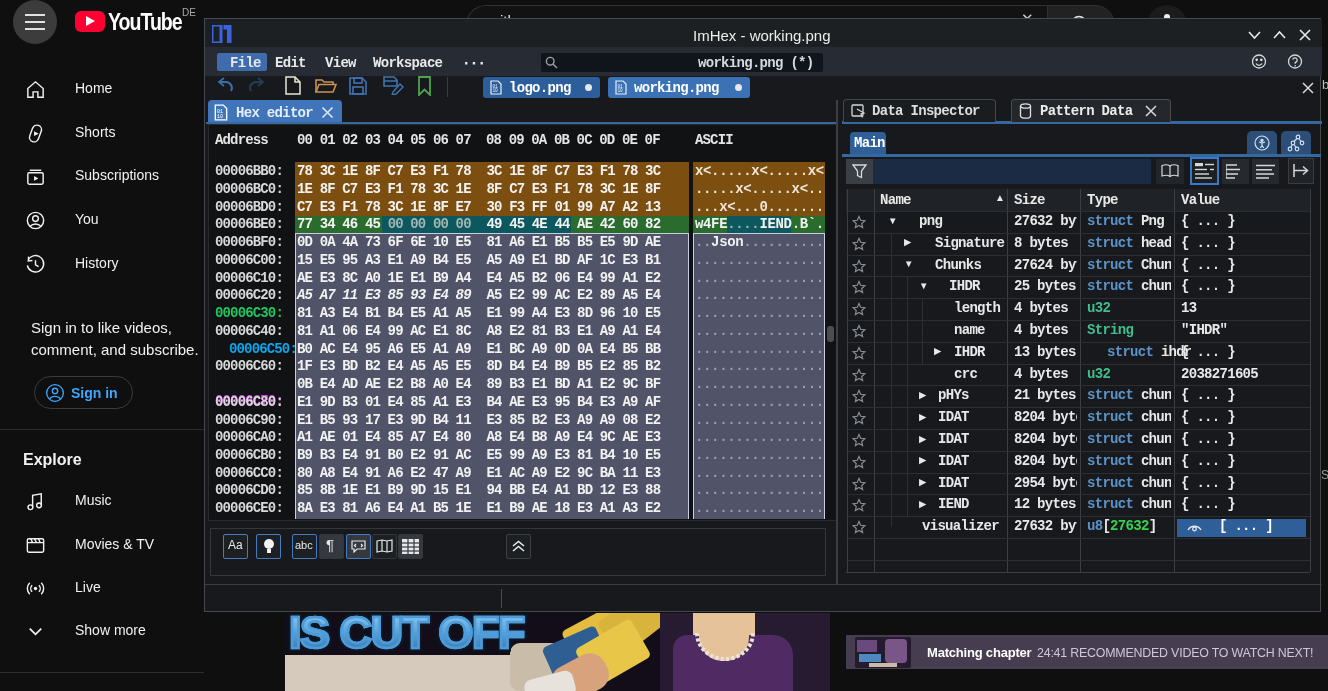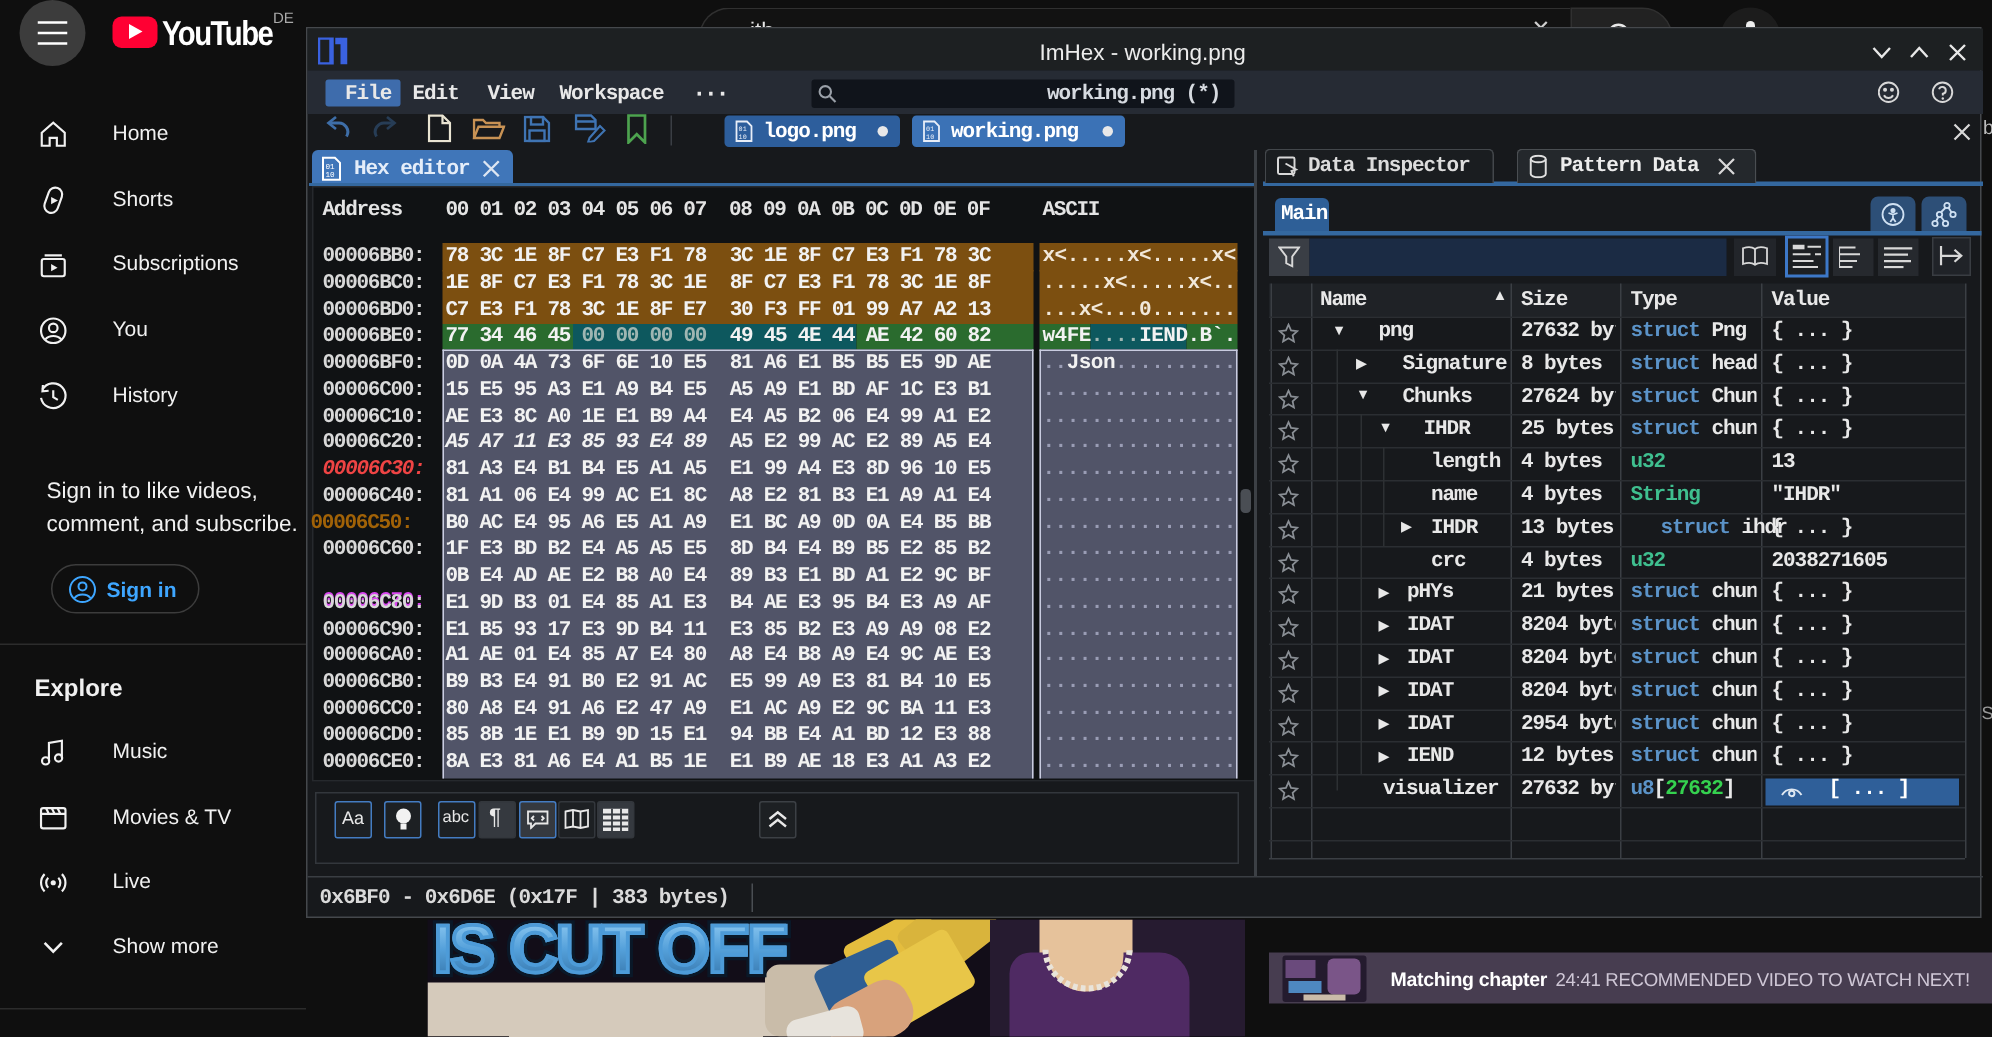--- a/index.html
+++ b/index.html
@@ -280,29 +280,29 @@
 <div class="abs hx" style="left:281.5px;top:232.95000000000002px;">A5 A9 E1 BD AF 1C E3 B1</div>
 <div class="abs asc" style="left:490px;top:232.95000000000002px;color:#9a9db5;">................</div>
 <div class="abs hx" style="left:10px;top:250.67999999999995px;color:#d8d8d8;">00006C10:</div>
 <div class="abs hx" style="left:92px;top:250.67999999999995px;">AE E3 8C A0 1E E1 B9 A4</div>
 <div class="abs hx" style="left:281.5px;top:250.67999999999995px;">E4 A5 B2 06 E4 99 A1 E2</div>
 <div class="abs asc" style="left:490px;top:250.67999999999995px;color:#9a9db5;">................</div>
 <div class="abs hx" style="left:10px;top:268.40999999999997px;color:#d8d8d8;">00006C20:</div>
 <div class="abs hx" style="left:92px;top:268.40999999999997px;font-style:italic;">A5 A7 11 E3 85 93 E4 89</div>
 <div class="abs hx" style="left:281.5px;top:268.40999999999997px;">A5 E2 99 AC E2 89 A5 E4</div>
 <div class="abs asc" style="left:490px;top:268.40999999999997px;color:#9a9db5;">................</div>
-<div class="abs hx" style="left:10px;top:286.14px;color:#ef4444;font-style:italic;">00006C30:</div>
+<div class="abs hx" style="left:10px;top:286.14px;color:#22c55e;">00006C30:</div>
 <div class="abs hx" style="left:92px;top:286.14px;">81 A3 E4 B1 B4 E5 A1 A5</div>
 <div class="abs hx" style="left:281.5px;top:286.14px;">E1 99 A4 E3 8D 96 10 E5</div>
 <div class="abs asc" style="left:490px;top:286.14px;color:#9a9db5;">................</div>
 <div class="abs hx" style="left:10px;top:303.87px;color:#d8d8d8;">00006C40:</div>
 <div class="abs hx" style="left:92px;top:303.87px;">81 A1 06 E4 99 AC E1 8C</div>
 <div class="abs hx" style="left:281.5px;top:303.87px;">A8 E2 81 B3 E1 A9 A1 E4</div>
 <div class="abs asc" style="left:490px;top:303.87px;color:#9a9db5;">................</div>
-<div class="abs hx" style="left:2px;top:321.6px;color:#a16207;">00006C50:</div>
+<div class="abs hx" style="left:24px;top:321.6px;color:#0ea5e9;">00006C50:</div>
 <div class="abs hx" style="left:92px;top:321.6px;">B0 AC E4 95 A6 E5 A1 A9</div>
 <div class="abs hx" style="left:281.5px;top:321.6px;">E1 BC A9 0D 0A E4 B5 BB</div>
 <div class="abs asc" style="left:490px;top:321.6px;color:#9a9db5;">................</div>
 <div class="abs hx" style="left:10px;top:339.33px;color:#d8d8d8;">00006C60:</div>
 <div class="abs hx" style="left:92px;top:339.33px;">1F E3 BD B2 E4 A5 A5 E5</div>
 <div class="abs hx" style="left:281.5px;top:339.33px;">8D B4 E4 B9 B5 E2 85 B2</div>
 <div class="abs asc" style="left:490px;top:339.33px;color:#9a9db5;">................</div>
 <div class="abs hx" style="left:10px;top:357.05999999999995px;color:#d946ef;margin-top:17px;">00006C70:</div>
 <div class="abs hx" style="left:92px;top:357.05999999999995px;">0B E4 AD AE E2 B8 A0 E4</div>
 <div class="abs hx" style="left:281.5px;top:357.05999999999995px;">89 B3 E1 BD A1 E2 9C BF</div>
@@ -367,21 +367,20 @@
         <line x1="0" y1="12" x2="17" y2="12"></line>
         <line x1="6" y1="0" x2="6" y2="15"></line>
         <line x1="12" y1="0" x2="12" y2="15"></line>
       </g>
     </svg>
 <div class="abs" style="left:301px;top:515px;width:25px;height:25px;background:#1d2023;border:1px solid #3c4045;border-radius:2px;"></div>
 <svg class="abs" style="left:306px;top:520px" width="15" height="15" viewBox="0 0 15 15" fill="none" stroke="#e8e8e8" stroke-width="1.6">
       <path d="M2 7 L7.5 2.5 L13 7 M2 12 L7.5 7.5 L13 12"></path>
     </svg>
 <div class="abs" style="left:0px;top:565px;width:1117px;height:1px;background:#3a3e43;"></div>
-<div class="abs hx" style="left:8px;top:572px;letter-spacing:-0.6px;color:#dadada;">0x6BF0 - 0x6D6E (0x17F | 383 bytes)</div>
 <div class="abs" style="left:296px;top:570px;width:1px;height:19px;background:#4a4e53;"></div>
 <div class="abs" style="left:631px;top:81px;width:1.5px;height:484px;background:#3c4045;"></div>
 <div class="abs" style="left:645px;top:113px;width:36px;height:22px;background:#2e5f97;border-radius:4px 4px 0 0;"></div>
 <div class="abs mono" style="left:649px;top:116px;color:#fff;">Main</div>
 <div class="abs" style="left:1042px;top:112px;width:30px;height:23px;background:#2d4f77;border-radius:5px 5px 0 0;"></div>
 <svg class="abs" style="left:1049px;top:116px" width="16" height="16" viewBox="0 0 16 16" fill="none" stroke="#cfe0f2" stroke-width="1.2">
       <circle cx="8" cy="8" r="7"></circle>
       <circle cx="8" cy="5.4" r="1.1" fill="#cfe0f2"></circle>
       <path d="M5 7 L8 8 L11 7 M8 8 V10.5 M8 10.5 L6.2 13 M8 10.5 L9.8 13"></path>
     </svg>

